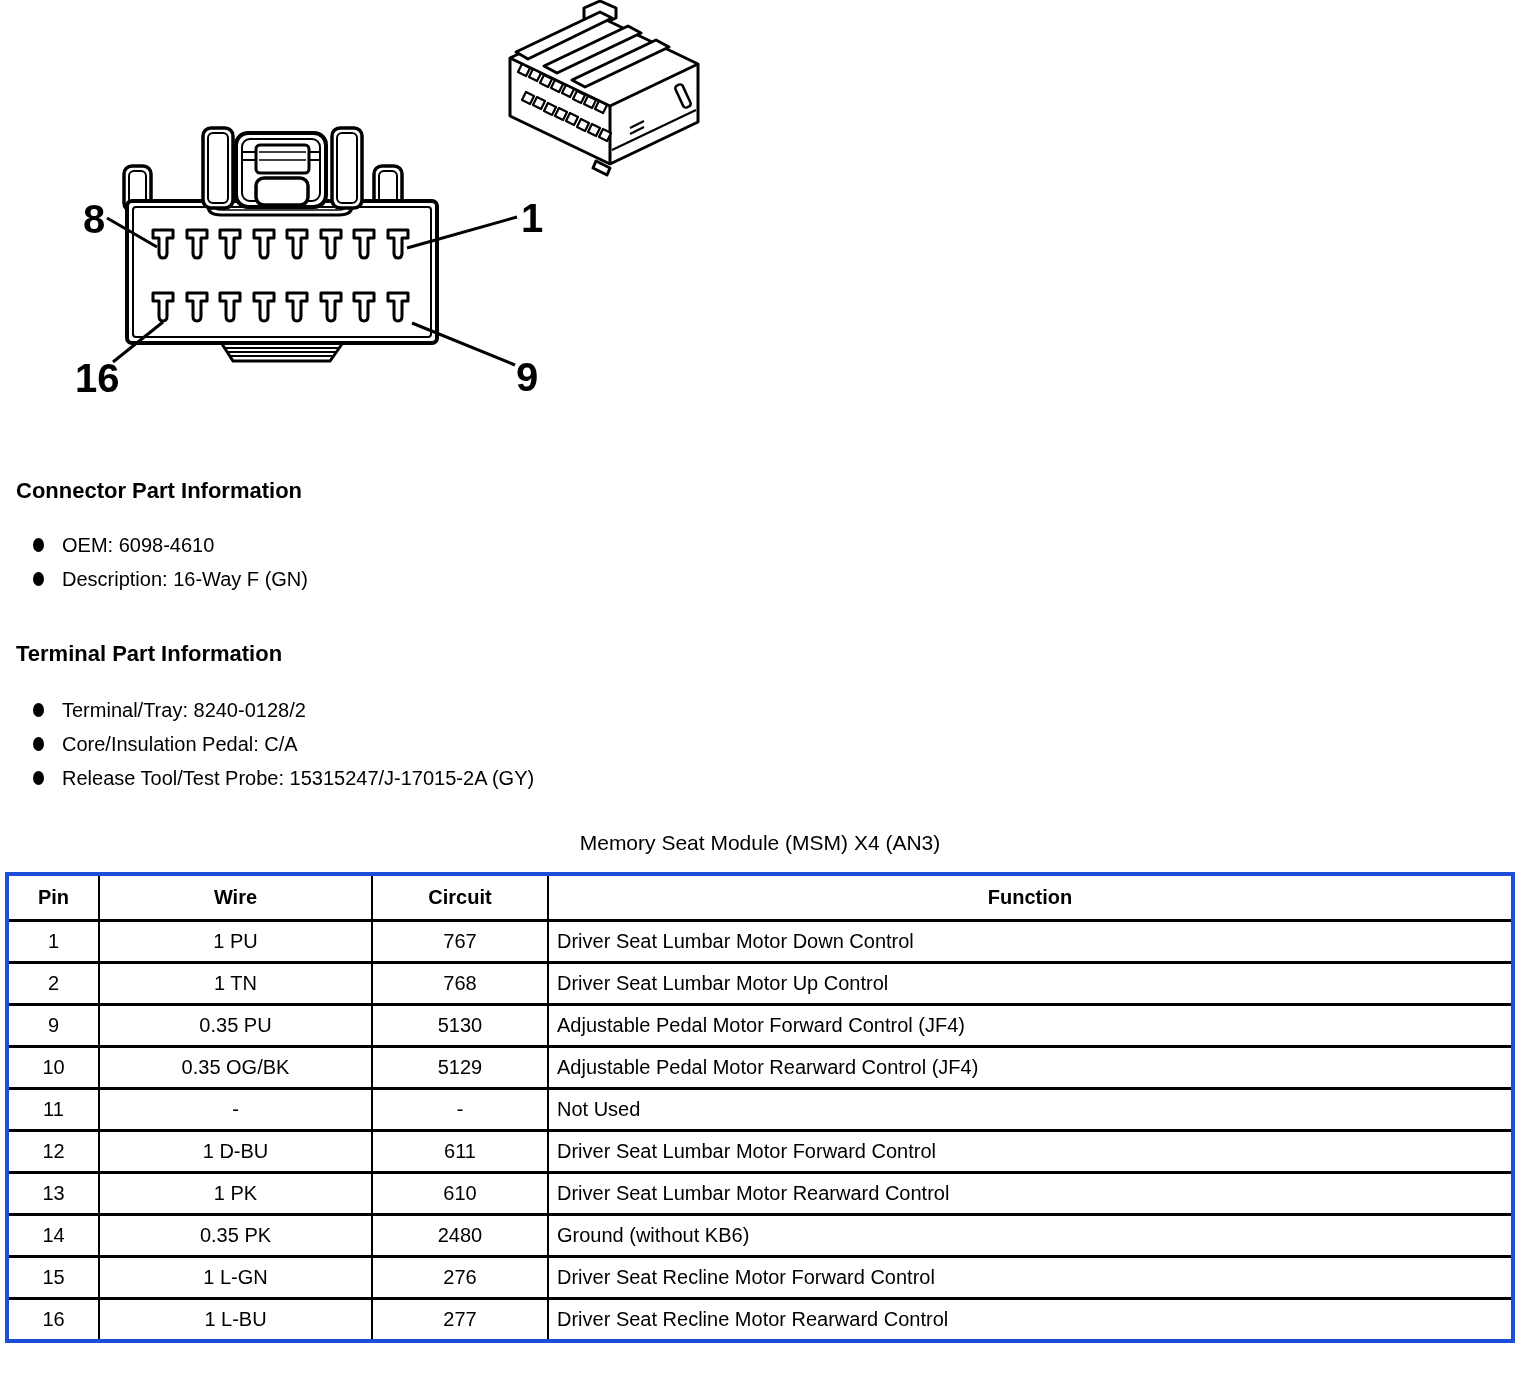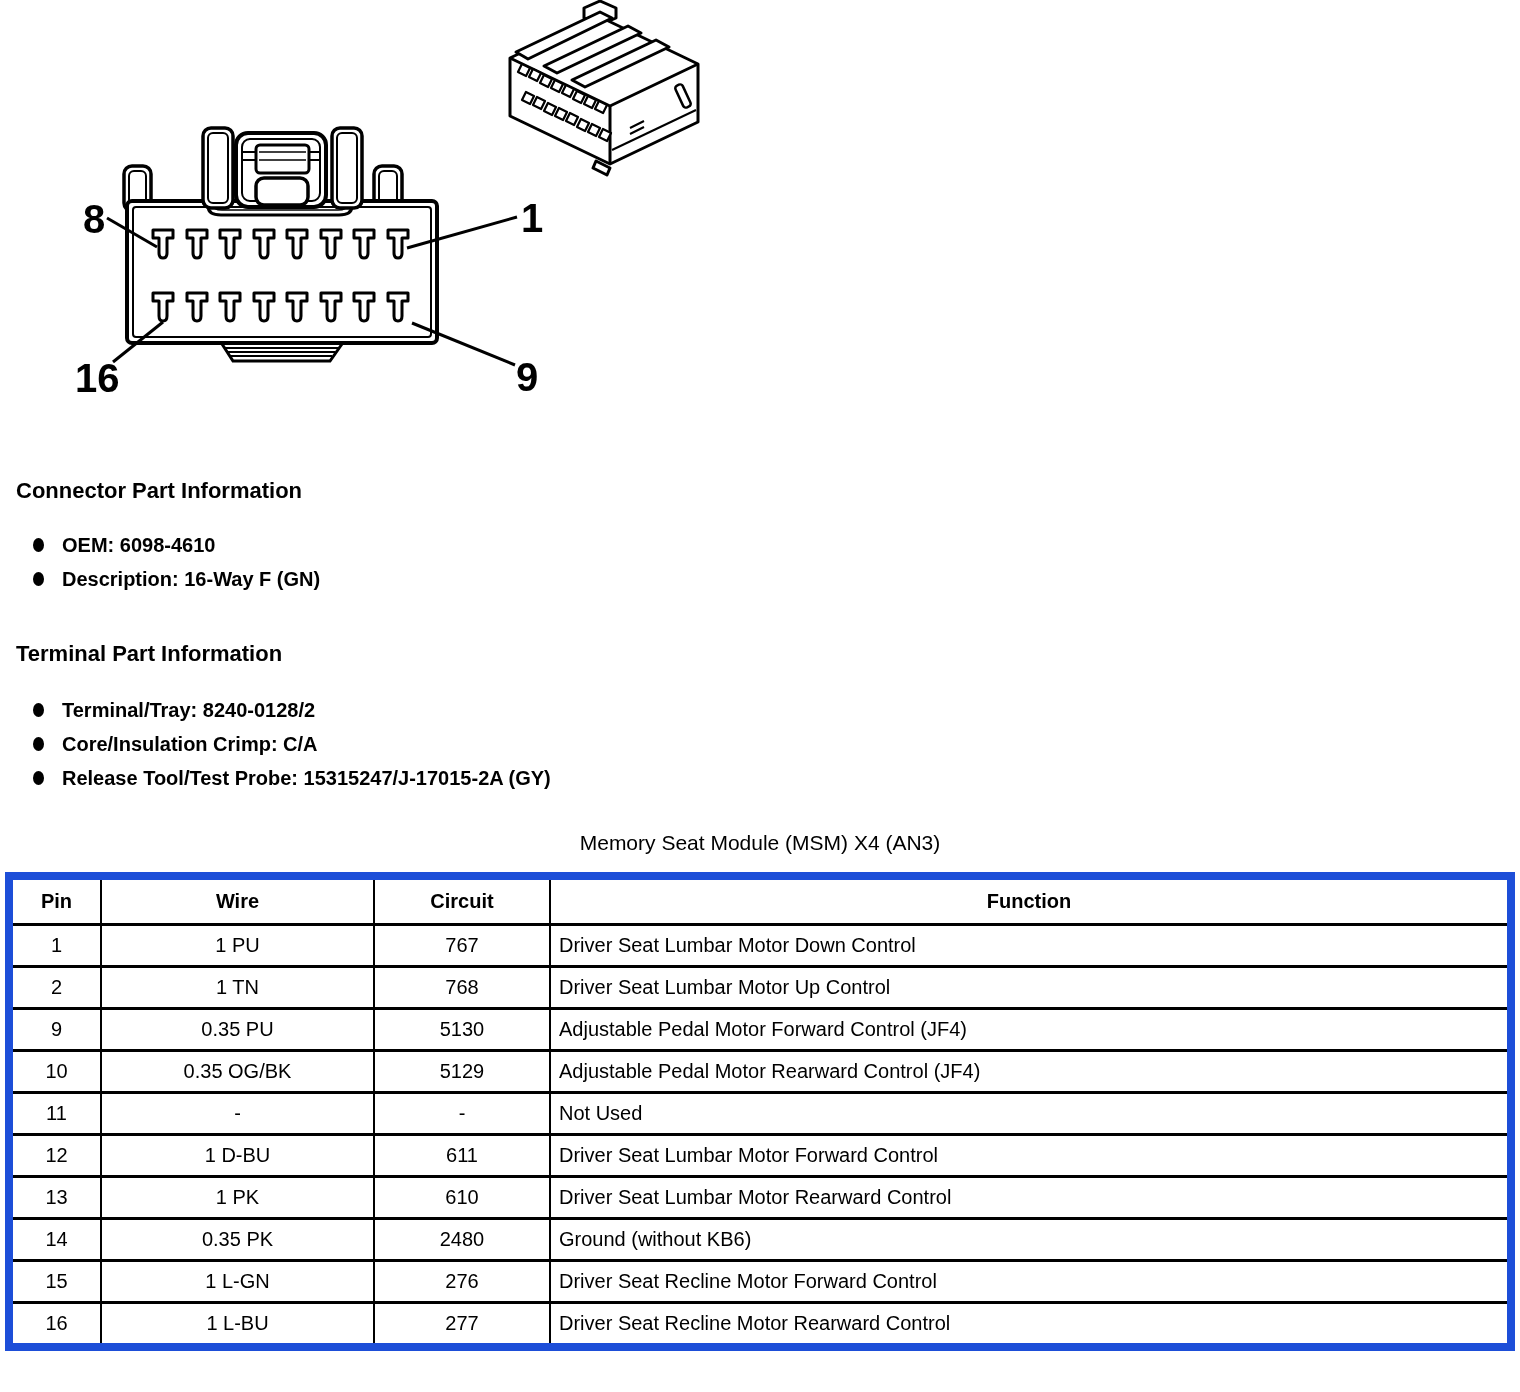--- a/index.html
+++ b/index.html
@@ -10,38 +10,38 @@
     position: relative; overflow: hidden;
   }
   svg { position: absolute; }
   svg .ln { fill: none; stroke: #000; }
   svg text { font-family: "Liberation Sans", sans-serif; font-weight: bold; fill: #000; }
 
   .heading {
     position: absolute; left: 10px;
     font-size: 22px; font-weight: bold; white-space: nowrap; margin-left: 6px;
   }
-  ul.bullets { list-style: none; margin: 0; padding: 0; position: absolute; left: 33px; font-weight: bold; }
+  ul.bullets { list-style: none; margin: 0; padding: 0; position: absolute; left: 33px; }
   ul.bullets li {
     position: relative; padding-left: 29px;
     font-size: 20px; height: 34px; line-height: 34px; white-space: nowrap;
   }
   ul.bullets li::before {
     content: ""; position: absolute; left: 0; top: 10px;
     width: 11px; height: 14px; background: #000; border-radius: 50%;
   }
 
   .table-title {
     position: absolute; left: 5px; top: 831px; width: 1510px;
     text-align: center; font-size: 21px; font-weight: normal;
   }
   table.pinout {
     position: absolute; left: 5px; top: 872px; width: 1510px;
     border-collapse: collapse; table-layout: fixed;
-    border: 8px solid #1d4ed8;
+    border: 4px solid #1d4ed8;
   }
   .pinout th, .pinout td {
     border-left: 2px solid #000; border-right: 2px solid #000;
     border-top: 3px solid #000; border-bottom: 3px solid #000;
     font-size: 20px; text-align: center; vertical-align: middle;
     padding: 0; overflow: hidden; white-space: nowrap;
   }
   .pinout th { font-weight: bold; height: 43px; }
   .pinout td { height: 39px; font-weight: normal; }
   .pinout .col-function { text-align: left; padding-left: 8px; }
@@ -170,21 +170,21 @@
 
 <ul class="bullets" style="top:528px;">
   <li>OEM: 6098-4610</li>
   <li>Description: 16-Way F (GN)</li>
 </ul>
 
 <div class="heading" style="top:641px;">Terminal Part Information</div>
 
 <ul class="bullets" style="top:693px;">
   <li>Terminal/Tray: 8240-0128/2</li>
-  <li>Core/Insulation Crimp: C/A</li>
+  <li>Core/Insulation Pedal: C/A</li>
   <li>Release Tool/Test Probe: 15315247/J-17015-2A (GY)</li>
 </ul>
 
 <div class="table-title">Memory Seat Module (MSM) X4 (AN3)</div>
 
 <table class="pinout">
   <colgroup>
     <col style="width:92px;">
     <col style="width:273px;">
     <col style="width:176px;">

